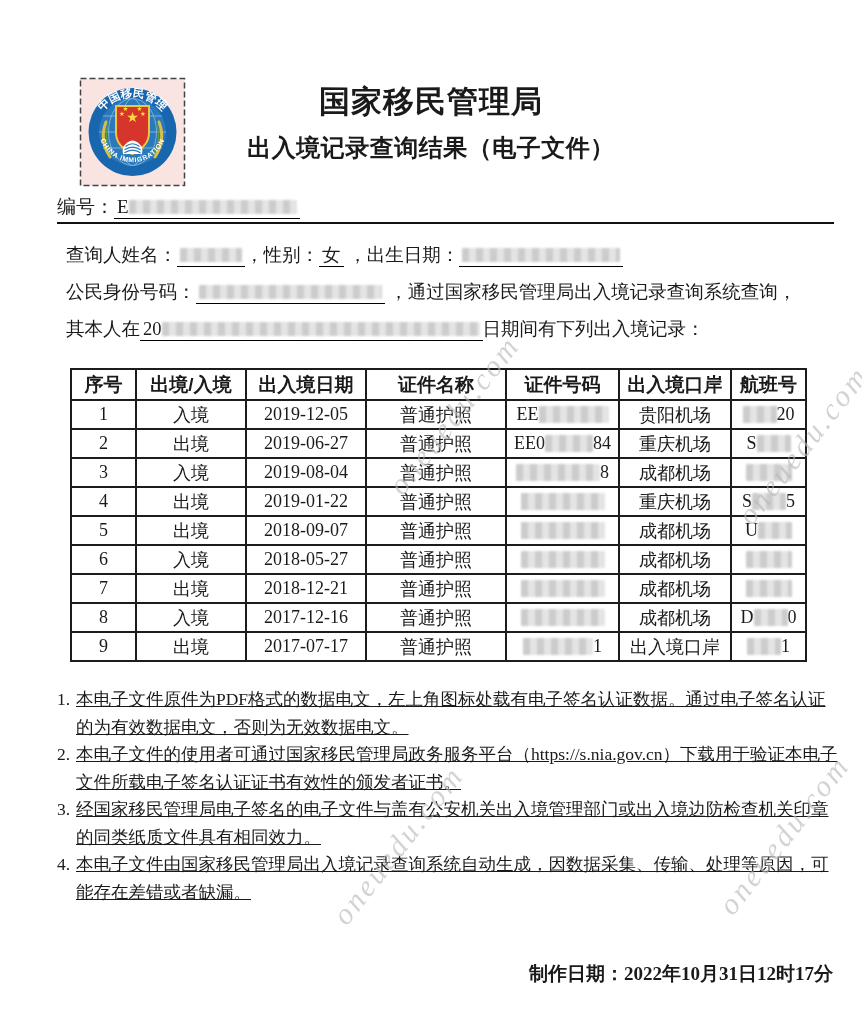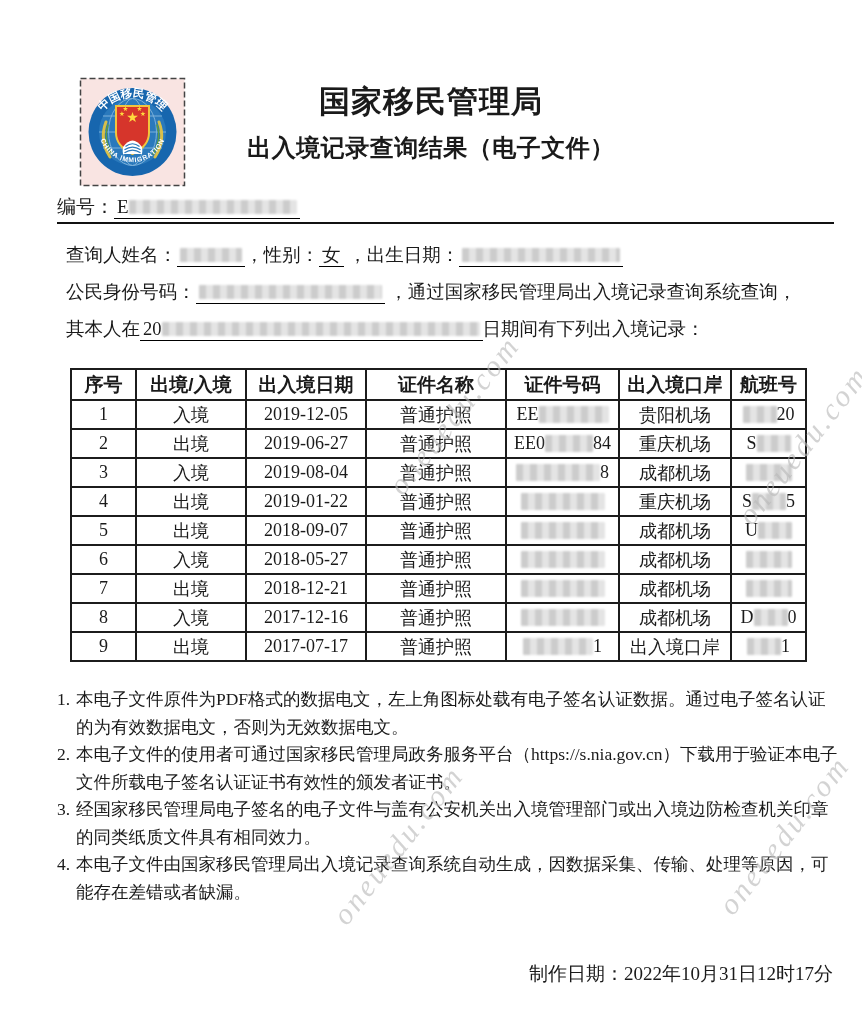--- a/index.html
+++ b/index.html
@@ -31,23 +31,23 @@
   .wfly{width:46px}.wfly-s{width:34px}
   
   table.rec{left:70px;top:368px;position:absolute;border-collapse:collapse;table-layout:fixed;width:735px;font-size:18px;}
   table.rec th,table.rec td{border:2px solid #1c1c1c;text-align:center;padding:0;overflow:hidden;white-space:nowrap;}
   table.rec th{height:29px;font-family:"Liberation Sans","DejaVu Sans",sans-serif;font-weight:bold;font-size:19px;}
   table.rec td{height:27px;}
   
   .notes{left:57px;top:686px;width:786px;font-size:17.5px;line-height:27.5px;}
   .note{display:flex;}
   .note .n{width:19px;flex:0 0 19px;}
-  .note .t{flex:1;}
-  
-  .footer{left:0;top:961px;width:833px;text-align:right;font-size:19px;}
+  .note .t{flex:1;text-decoration:underline;}
+  
+  .footer{left:0;top:961px;width:833px;text-align:right;font-size:19px;font-weight:bold;}
   
   .wm{position:absolute;color:#b9b9b9;opacity:.62;font-size:30px;font-style:italic;
       font-family:"Liberation Serif",serif;letter-spacing:3px;white-space:nowrap;
       transform:rotate(-52deg);pointer-events:none;z-index:5;}
 </style>
 </head>
 <body>
 
 <div class="wm" style="left:358px;top:398px;">oneuedu.com</div>
 <div class="wm" style="left:707px;top:428px;">oneuedu.com</div>

